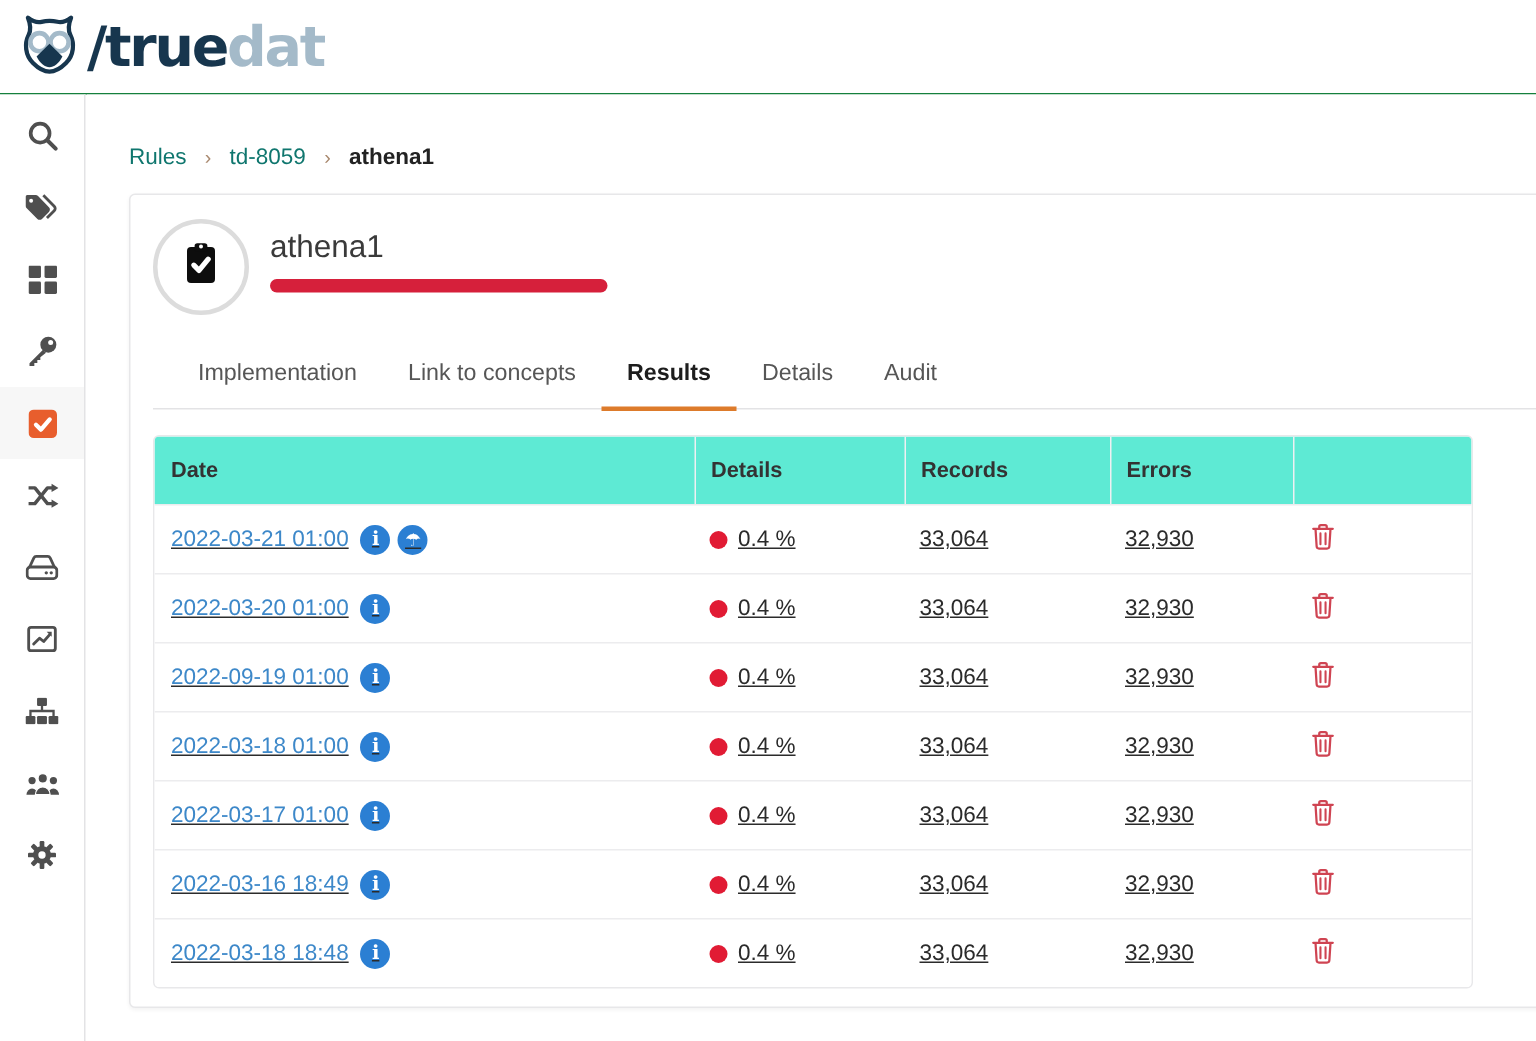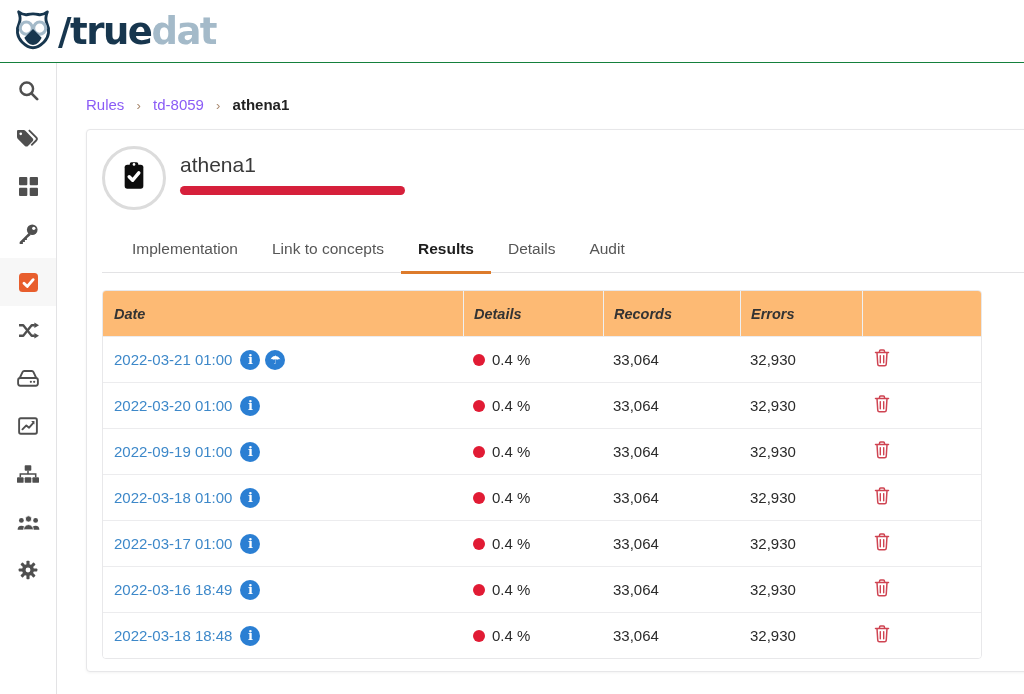--- a/index.html
+++ b/index.html
@@ -21,21 +21,21 @@
              border-right:1px solid #e3e3e5; background:#fff; padding-top:3px; }
   .side-item { height:48px; display:flex; align-items:center; justify-content:center;
                cursor:pointer; }
   .side-item.active { background:#f7f7f7; }
   .side-item svg { display:block; }
 
   
   .main { position:absolute; left:58px; top:63px; right:0; bottom:0; background:#fff; }
 
   .breadcrumb { padding:33px 0 0 28px; font-size:15px; }
-  .crumb-link { color:#8b5cf6; text-decoration:none; cursor:pointer; }
+  .crumb-link { color:#0f766e; text-decoration:none; cursor:pointer; }
   .crumb-sep { color:#a9896f; margin:0 8px; font-size:13px; }
   .crumb-current { color:#222; font-weight:700; }
 
   
   .card { margin:16px -10px 0 28px; border:1px solid #e7e7e9; border-radius:4px;
           box-shadow:0 1px 3px rgba(0,0,0,.05); background:#fff; height:543px;
           padding:16px 0 0 15px; }
 
   .rule-head { display:flex; align-items:flex-start; }
   .avatar-circle { width:64px; height:64px; border:3px solid #dcdcdc; border-radius:50%;
@@ -50,25 +50,25 @@
   .tab { padding:0 17px 13px 17px; font-size:15.5px; color:#565656; cursor:pointer;
          white-space:nowrap; }
   .tab.active { color:#1d1d1d; font-weight:700; border-bottom:3px solid #dd7b2b;
                 margin-bottom:-2px; }
 
   
   .rtable { margin:17px 0 0 0; width:880px; border:1px solid #e8e8ea; border-radius:4px;
             overflow:hidden; font-size:15px; }
   .tr { display:grid; grid-template-columns:360px 140px 137px 122px 1fr;
         align-items:center; height:46px; background:#fff; border-top:1px solid #ececee; }
-  .tr.thead { background:#fdba74; border-top:none; height:45px;font-style:italic; }
+  .tr.thead { background:#5eead4; border-top:none; height:45px; }
   .th { font-weight:700; font-size:14.5px; color:#333; padding-left:11px; height:100%;
         display:flex; align-items:center; }
   .th + .th { border-left:1px solid #eef0f2; padding-left:10px; }
-  .td { padding-left:10px; color:#2b2b2b; }
+  .td { padding-left:10px; color:#2b2b2b;text-decoration:underline; }
   .td.date-cell { padding-left:11px; display:flex; align-items:center; gap:5px; }
   .date-link { color:#3d88c9; text-decoration:none; cursor:pointer; margin-right:3px; }
   .circle-btn { width:20px; height:20px; border-radius:50%; background:#2b7fd3;
                 color:#fff; display:inline-flex; align-items:center; justify-content:center;
                 cursor:pointer; flex:0 0 auto; }
   .circle-btn .i-glyph { font-family:"DejaVu Serif", serif; font-weight:700;
                          font-size:13px; line-height:1; }
   .circle-btn .u-glyph { font-size:12px; line-height:1; }
   .quality-cell { display:flex; align-items:center; gap:7px; }
   .q-dot { width:12px; height:12px; border-radius:50%; background:#e11b34; flex:0 0 auto; }

